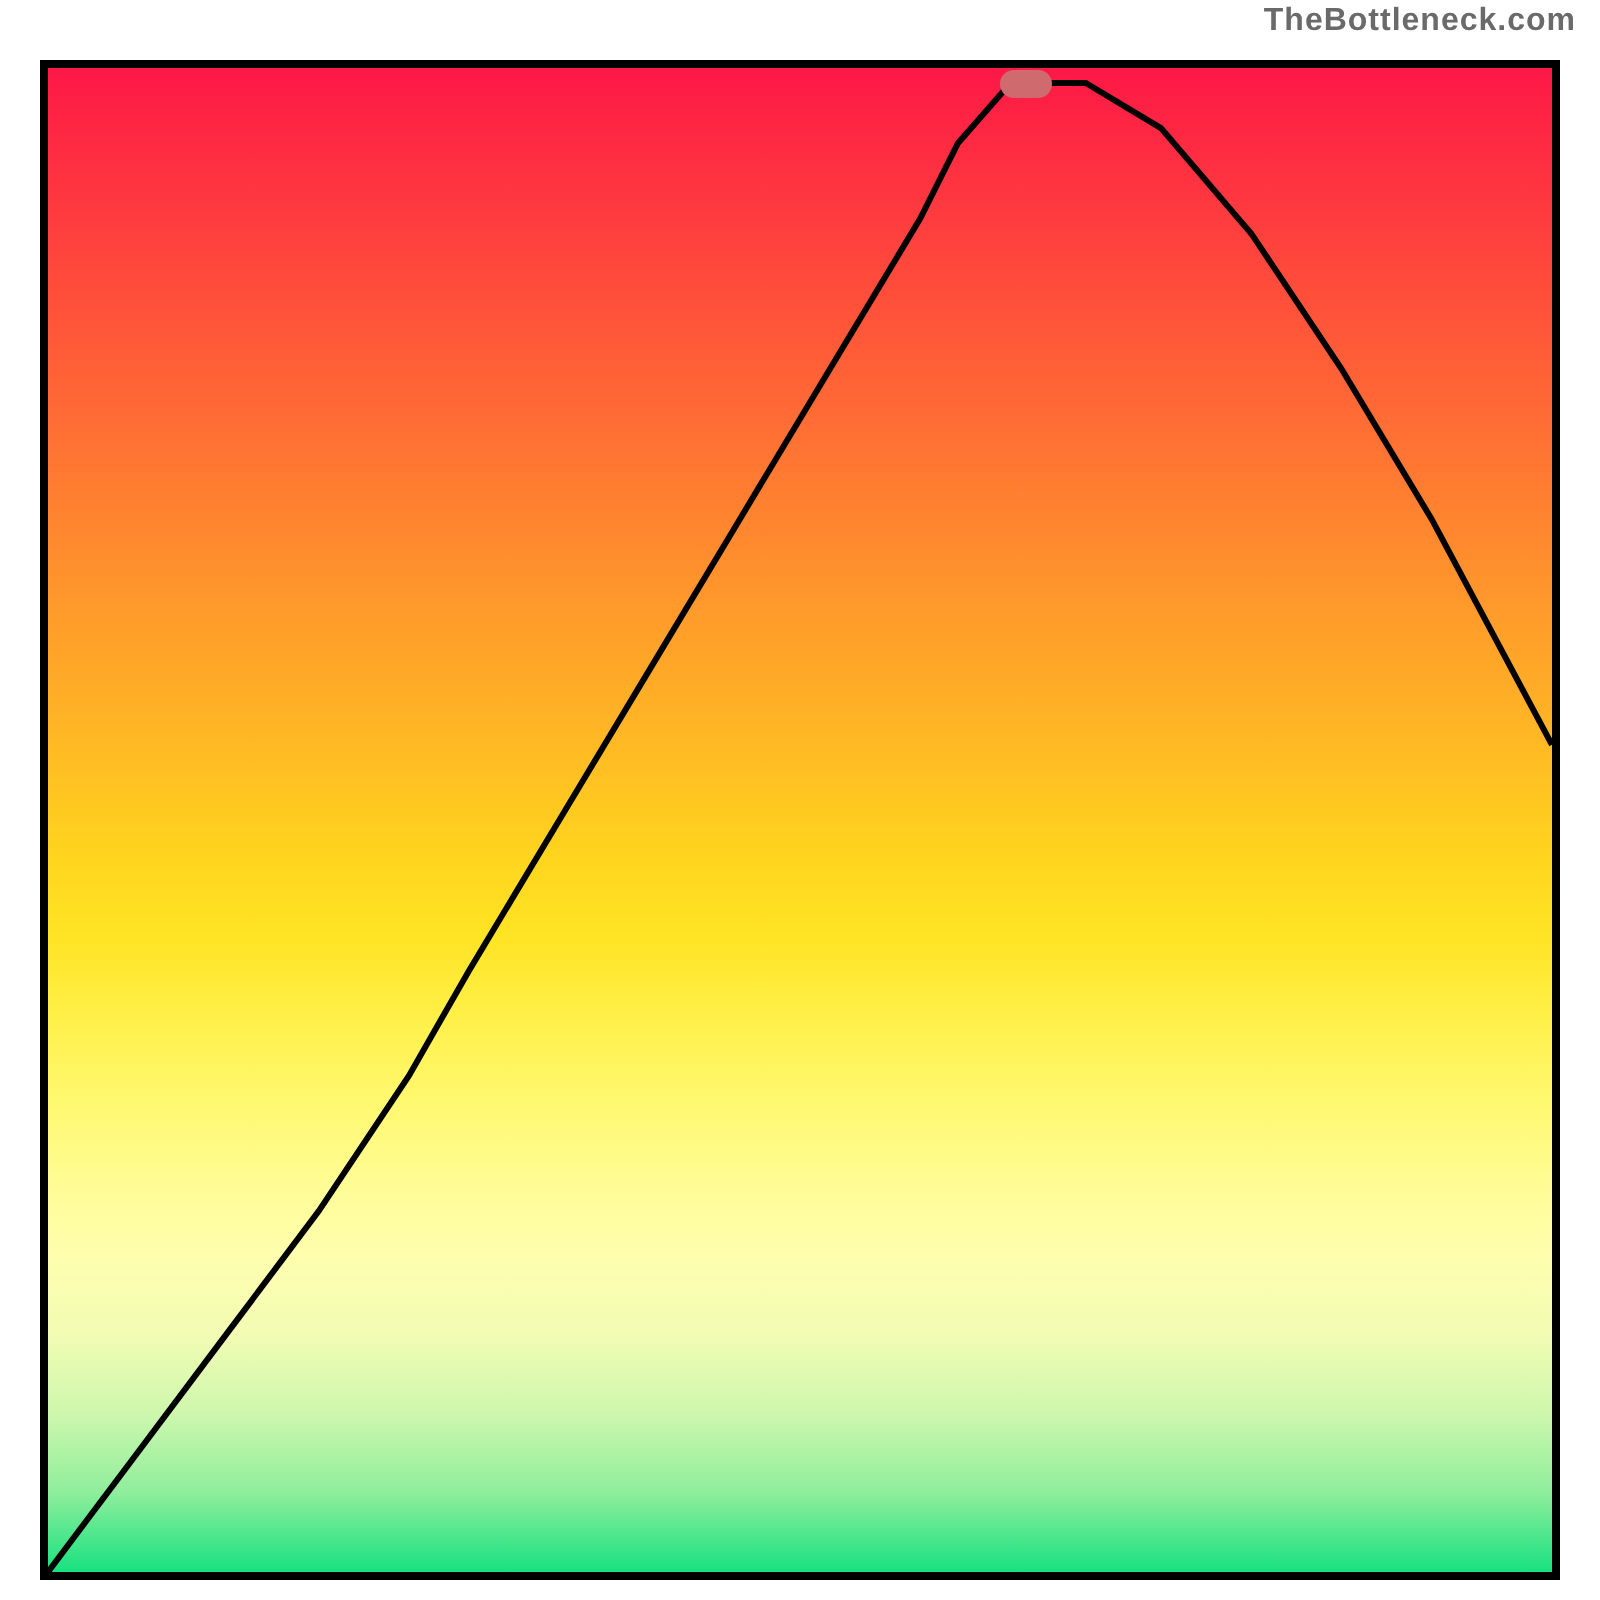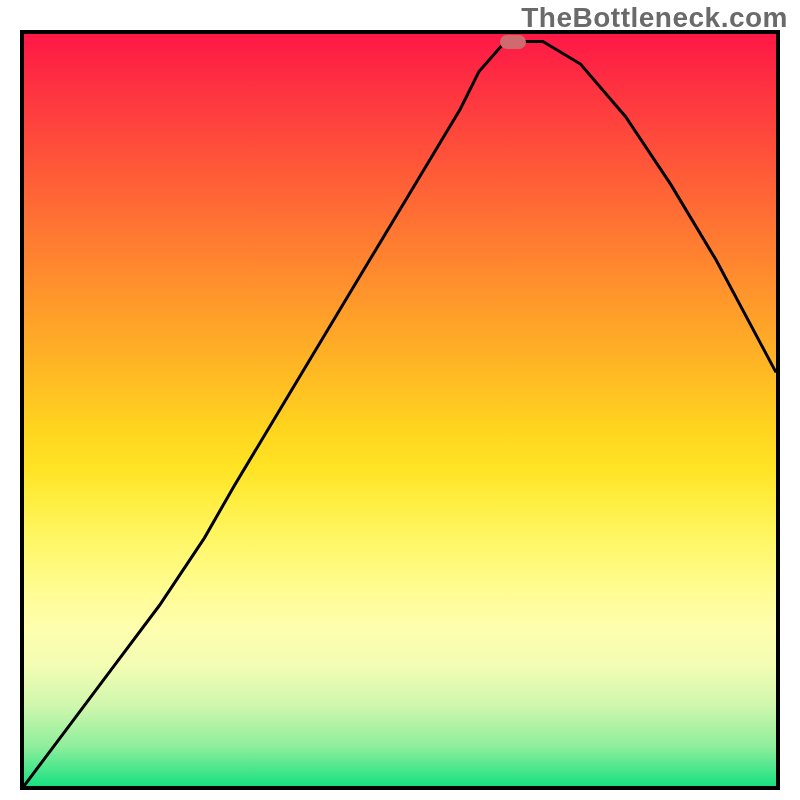--- a/index.html
+++ b/index.html
@@ -12,21 +12,21 @@
   }
   .frame {
     position: relative;
     width: 800px;
     height: 800px;
   }
   .watermark {
     position: absolute;
     top: 2px;
     right: 12px;
-    font-size: 28px;
+    font-size: 16px;
     font-weight: bold;
     color: #6a6a6a;
     letter-spacing: 0.5px;
   }
   .plot {
     position: absolute;
     left: 20px;
     top: 30px;
     width: 760px;
     height: 760px;

